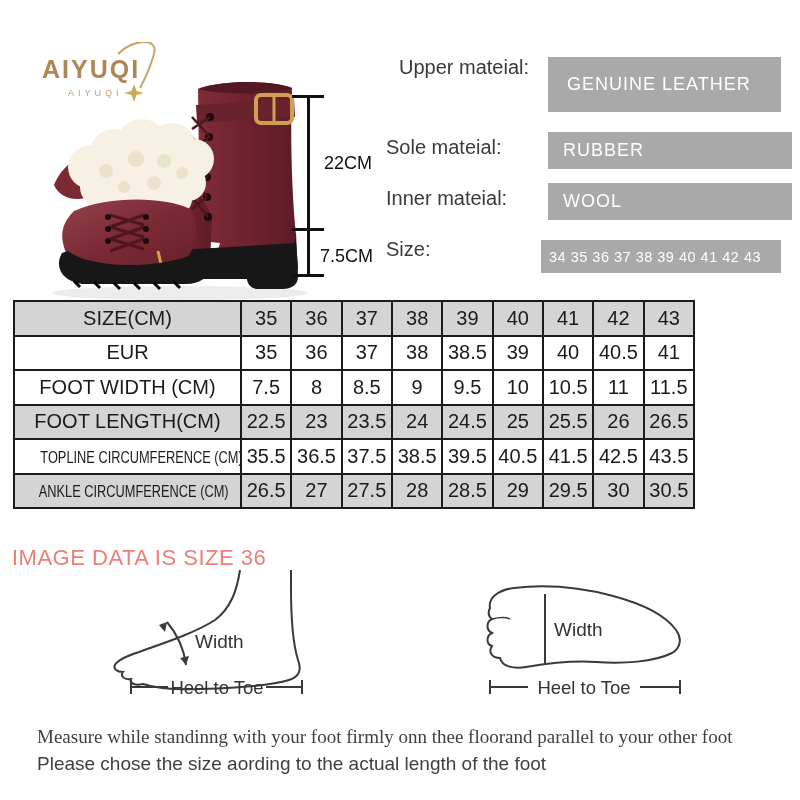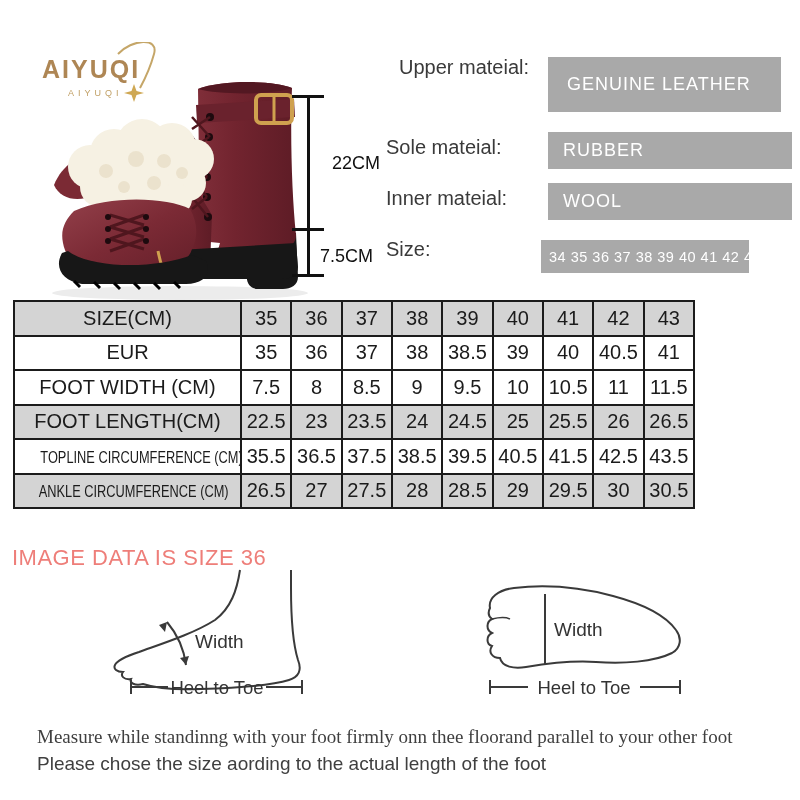--- a/index.html
+++ b/index.html
@@ -6,21 +6,21 @@
   html,body { width:800px; height:800px; background:#ffffff; position:relative;
     font-family:"Liberation Sans", sans-serif; overflow:hidden; }
   .abs { position:absolute; }
 
   
   .spec-label { font-size:20px; color:#3a3a3a; white-space:nowrap; }
   .spec-box { background:#a9a9a9; color:#ffffff; display:flex; align-items:center;
     padding-left:15px; letter-spacing:1px; white-space:nowrap; }
   .spec-box.big { width:233px; height:55px; font-size:18px; }
   .spec-box.mid { width:244px; height:37px; font-size:18px; }
-  .spec-box.sizes { width:208px; height:33px; font-size:14.5px; padding-left:8px; letter-spacing:0.5px; }
+  .spec-box.sizes { width:240px; height:33px; font-size:14.5px; padding-left:8px; letter-spacing:0.5px; }
 
   
   .mline { background:#111; }
   .mtext { font-size:18px; color:#111; white-space:nowrap; }
 
   
   table.sizes { border-collapse:collapse; table-layout:fixed; width:682px; }
   table.sizes td { border:2px solid #1b1b1b; text-align:center; vertical-align:middle;
     height:34.5px; font-size:20px; color:#1b1b1b; background:#ffffff; overflow:hidden; }
   table.sizes tr.shade td { background:#d4d4d4; }
@@ -126,21 +126,21 @@
       <line x1="114" y1="208" x2="120" y2="214"></line>
         <line x1="134" y1="207" x2="140" y2="213"></line>
     </g>
   </g>
 </svg>
 
 <div class="abs mline" style="left:307px; top:96px; width:3px; height:181px;"></div>
 <div class="abs mline" style="left:292px; top:95px; width:32px; height:3px;"></div>
 <div class="abs mline" style="left:292px; top:228px; width:32px; height:3px;"></div>
 <div class="abs mline" style="left:292px; top:274px; width:32px; height:3px;"></div>
-<div class="abs mtext" style="left:324px; top:153px;margin-left:8px;">22CM</div>
+<div class="abs mtext" style="left:324px; top:153px;">22CM</div>
 <div class="abs mtext" style="left:320px; top:246px;">7.5CM</div>
 
 <div class="abs spec-label" style="left:386px; top:56px;margin-left:13px;">Upper mateial:</div>
 <div class="abs spec-box big" style="left:548px; top:57px;padding-left:19px;">GENUINE LEATHER</div>
 
 <div class="abs spec-label" style="left:386px; top:136px;">Sole mateial:</div>
 <div class="abs spec-box mid" style="left:548px; top:132px;">RUBBER</div>
 
 <div class="abs spec-label" style="left:386px; top:187px;">Inner mateial:</div>
 <div class="abs spec-box mid" style="left:548px; top:183px;">WOOL</div>

